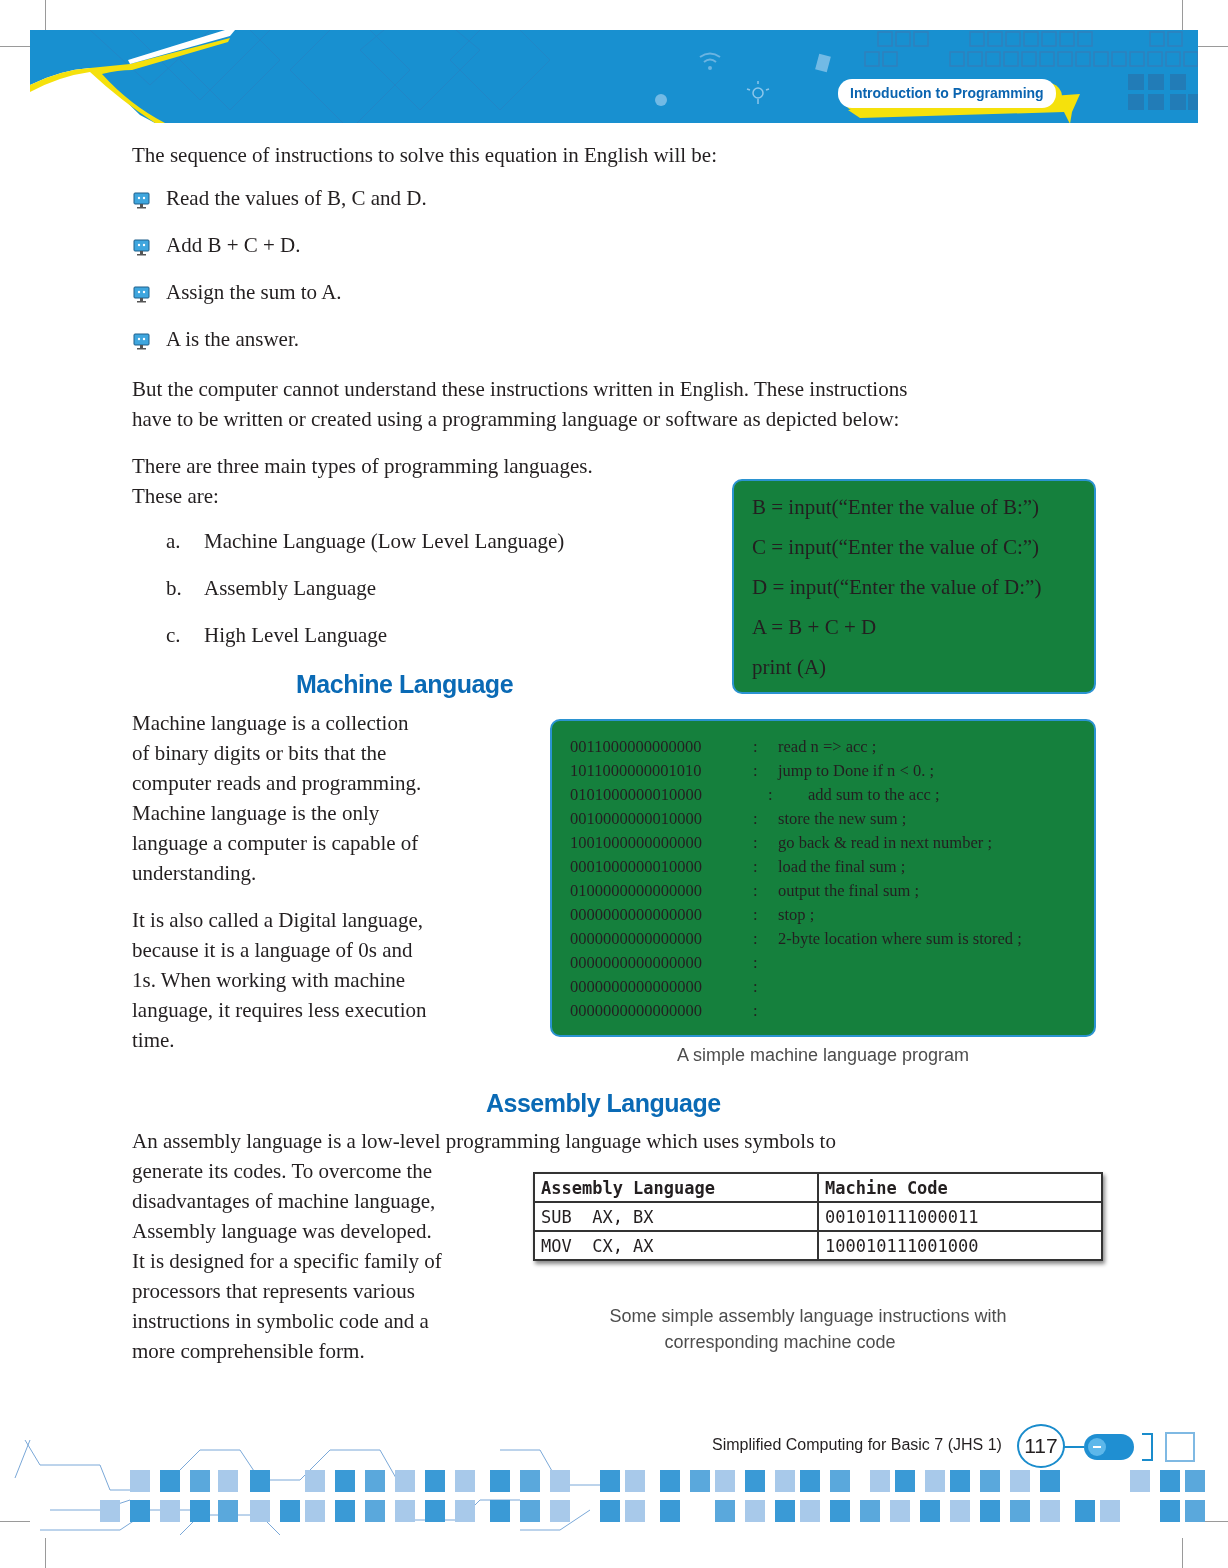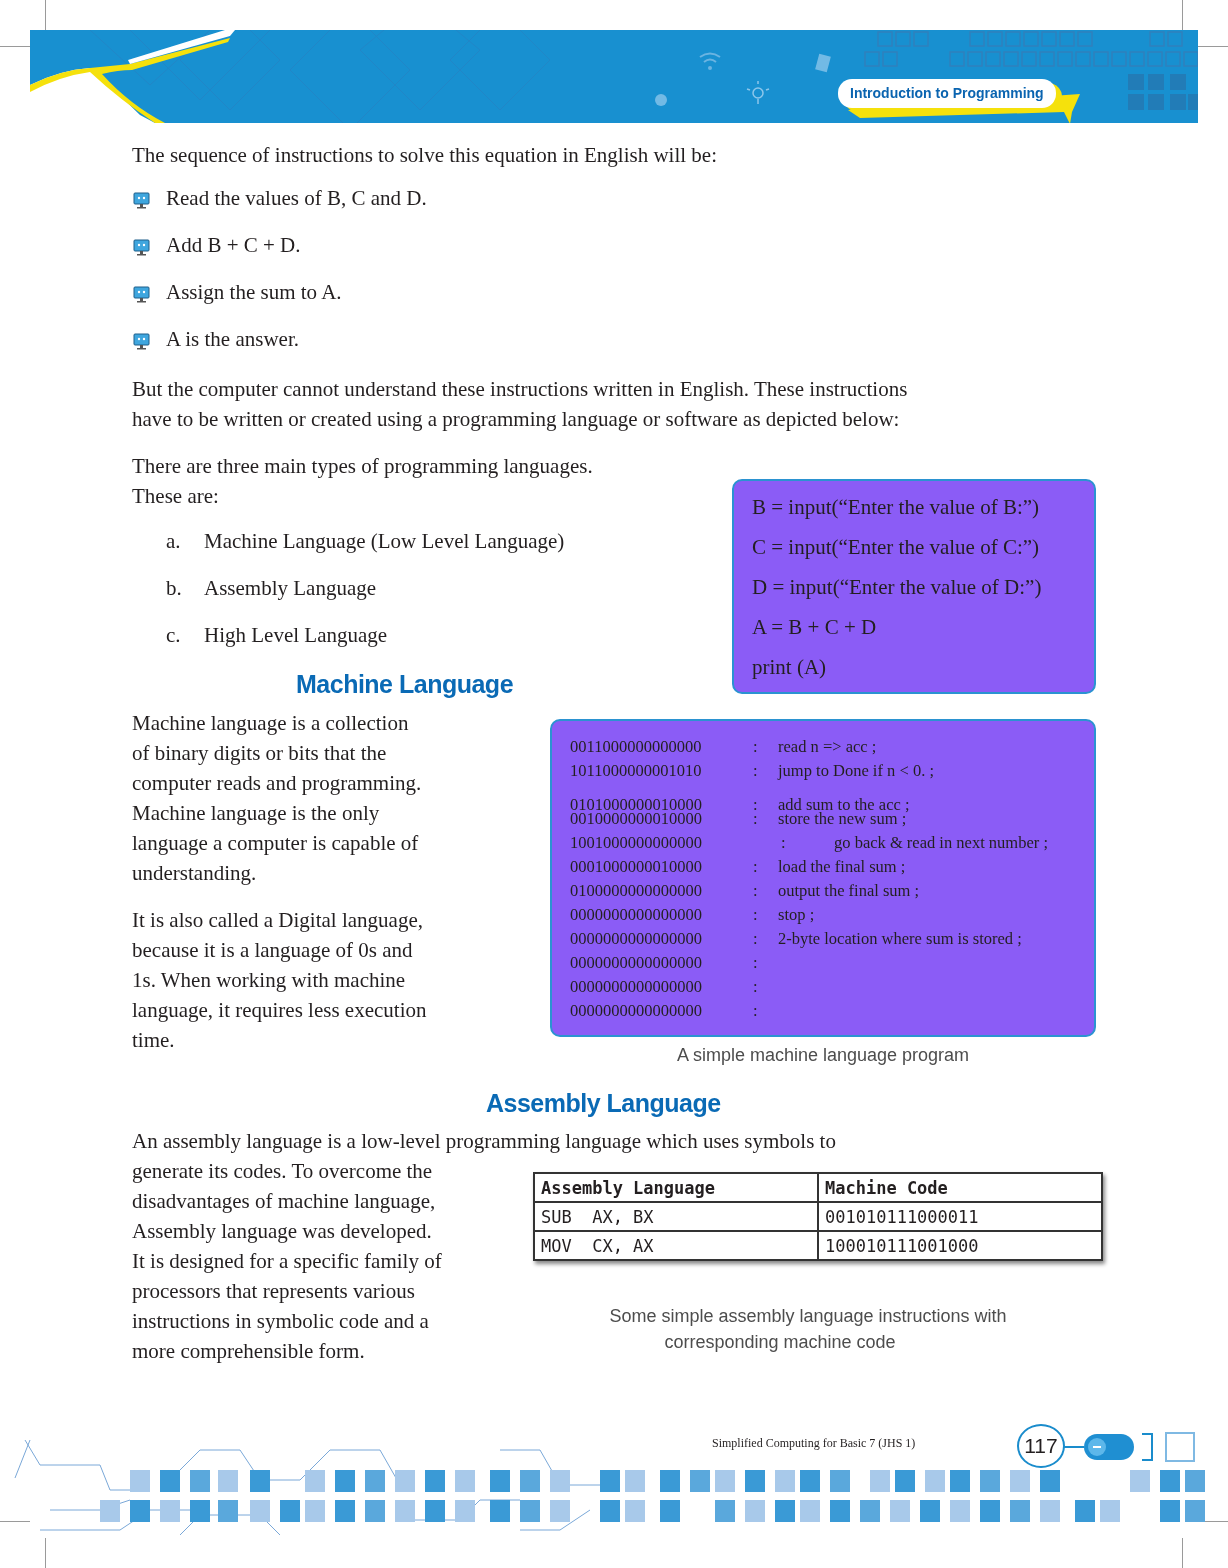--- a/index.html
+++ b/index.html
@@ -18,36 +18,36 @@
 
   .p { position: absolute; font-size: 21px; line-height: 30px; color: #231f20; }
   .bullet { position: absolute; left: 132px; display: flex; align-items: center; gap: 14px; font-size: 21px; text-align: center; }
   .bullet-icon { width: 20px; height: 18px; display: inline-block; }
 
   .list-item { position: absolute; left: 166px; font-size: 21px; }
   .list-item .mk { display: inline-block; width: 38px; }
 
   .heading { position: absolute; font-family: "Liberation Sans", "DejaVu Sans", sans-serif; font-weight: bold; color: #0a6ab5; font-size: 25px; letter-spacing: -0.5px; }
 
-  .code-box { position: absolute; background: #8b5cf6; border: 2px solid #2b93d1; border-radius: 10px; }
+  .code-box { position: absolute; background: #15803d; border: 2px solid #2b93d1; border-radius: 10px; }
   .py-line { position: absolute; left: 18px; font-size: 21px; }
 
   .ml-row { position: absolute; left: 18px; font-size: 16.5px; display: flex; }
   .ml-row .bin { width: 183px; }
   .ml-row .colon { width: 25px; }
 
   .caption { position: absolute; font-family: "Liberation Sans", "DejaVu Sans", sans-serif; font-size: 18px; color: #4d4d4d; text-align: center; line-height: 26px; }
 
   table.asm { position: absolute; left: 533px; top: 1172px; width: 570px; border-collapse: collapse;
     font-family: "DejaVu Sans Mono", "Liberation Mono", monospace; font-size: 17px; box-shadow: 2px 3px 4px #888; }
   table.asm td, table.asm th { border: 2px solid #333; height: 29px; padding: 0 6px; text-align: left; white-space: pre; }
   table.asm th { font-weight: bold; }
   table.asm td:first-child, table.asm th:first-child { width: 284px; }
 
-  .footer-title { position: absolute; left: 712px; top: 1436px; font-family: Liberation Serif, serif; font-size: 12px; color: #231f20; }
+  .footer-title { position: absolute; left: 712px; top: 1436px; font-family: Liberation Sans, sans-serif; font-size: 16px; color: #231f20; }
   .page-num { position: absolute; left: 1017px; top: 1424px; width: 48px; height: 44px; border: 2px solid #1a8ccc; border-radius: 50%;
     font-family: "Liberation Sans", "DejaVu Sans", sans-serif; font-size: 21px; text-align: center; line-height: 40px; background: #fff; }
 </style>
 </head>
 <body>
 
 <div class="crop" style="left:45px;top:0;width:1px;height:30px;"></div>
 <div class="crop" style="left:1182px;top:0;width:1px;height:30px;"></div>
 <div class="crop" style="left:0;top:46px;width:30px;height:1px;"></div>
 <div class="crop" style="left:1198px;top:46px;width:30px;height:1px;"></div>
@@ -216,31 +216,31 @@
       <div class="ml-row" style="top: 16px;">
         <span class="bin">0011000000000000</span>
         <span class="colon">:</span>
         <span>read n =&gt; acc ;</span>
       </div>
       <div class="ml-row" style="top: 40px;">
         <span class="bin">1011000000001010</span>
         <span class="colon">:</span>
         <span>jump to Done if n &lt; 0. ;</span>
       </div>
-      <div class="ml-row" style="top: 74px;">
+      <div class="ml-row" style="top: 64px; gap: 15px;">
         <span class="bin">0101000000010000</span>
         <span class="colon">:</span>
         <span>add sum to the acc ;</span>
       </div>
       <div class="ml-row" style="top: 88px;">
         <span class="bin">0010000000010000</span>
         <span class="colon">:</span>
         <span>store the new sum ;</span>
       </div>
-      <div class="ml-row" style="top: 112px; gap: 28px;">
+      <div class="ml-row" style="top: 112px;">
         <span class="bin">1001000000000000</span>
         <span class="colon">:</span>
         <span>go back &amp; read in next number ;</span>
       </div>
       <div class="ml-row" style="top: 136px;">
         <span class="bin">0001000000010000</span>
         <span class="colon">:</span>
         <span>load the final sum ;</span>
       </div>
       <div class="ml-row" style="top: 160px;">

